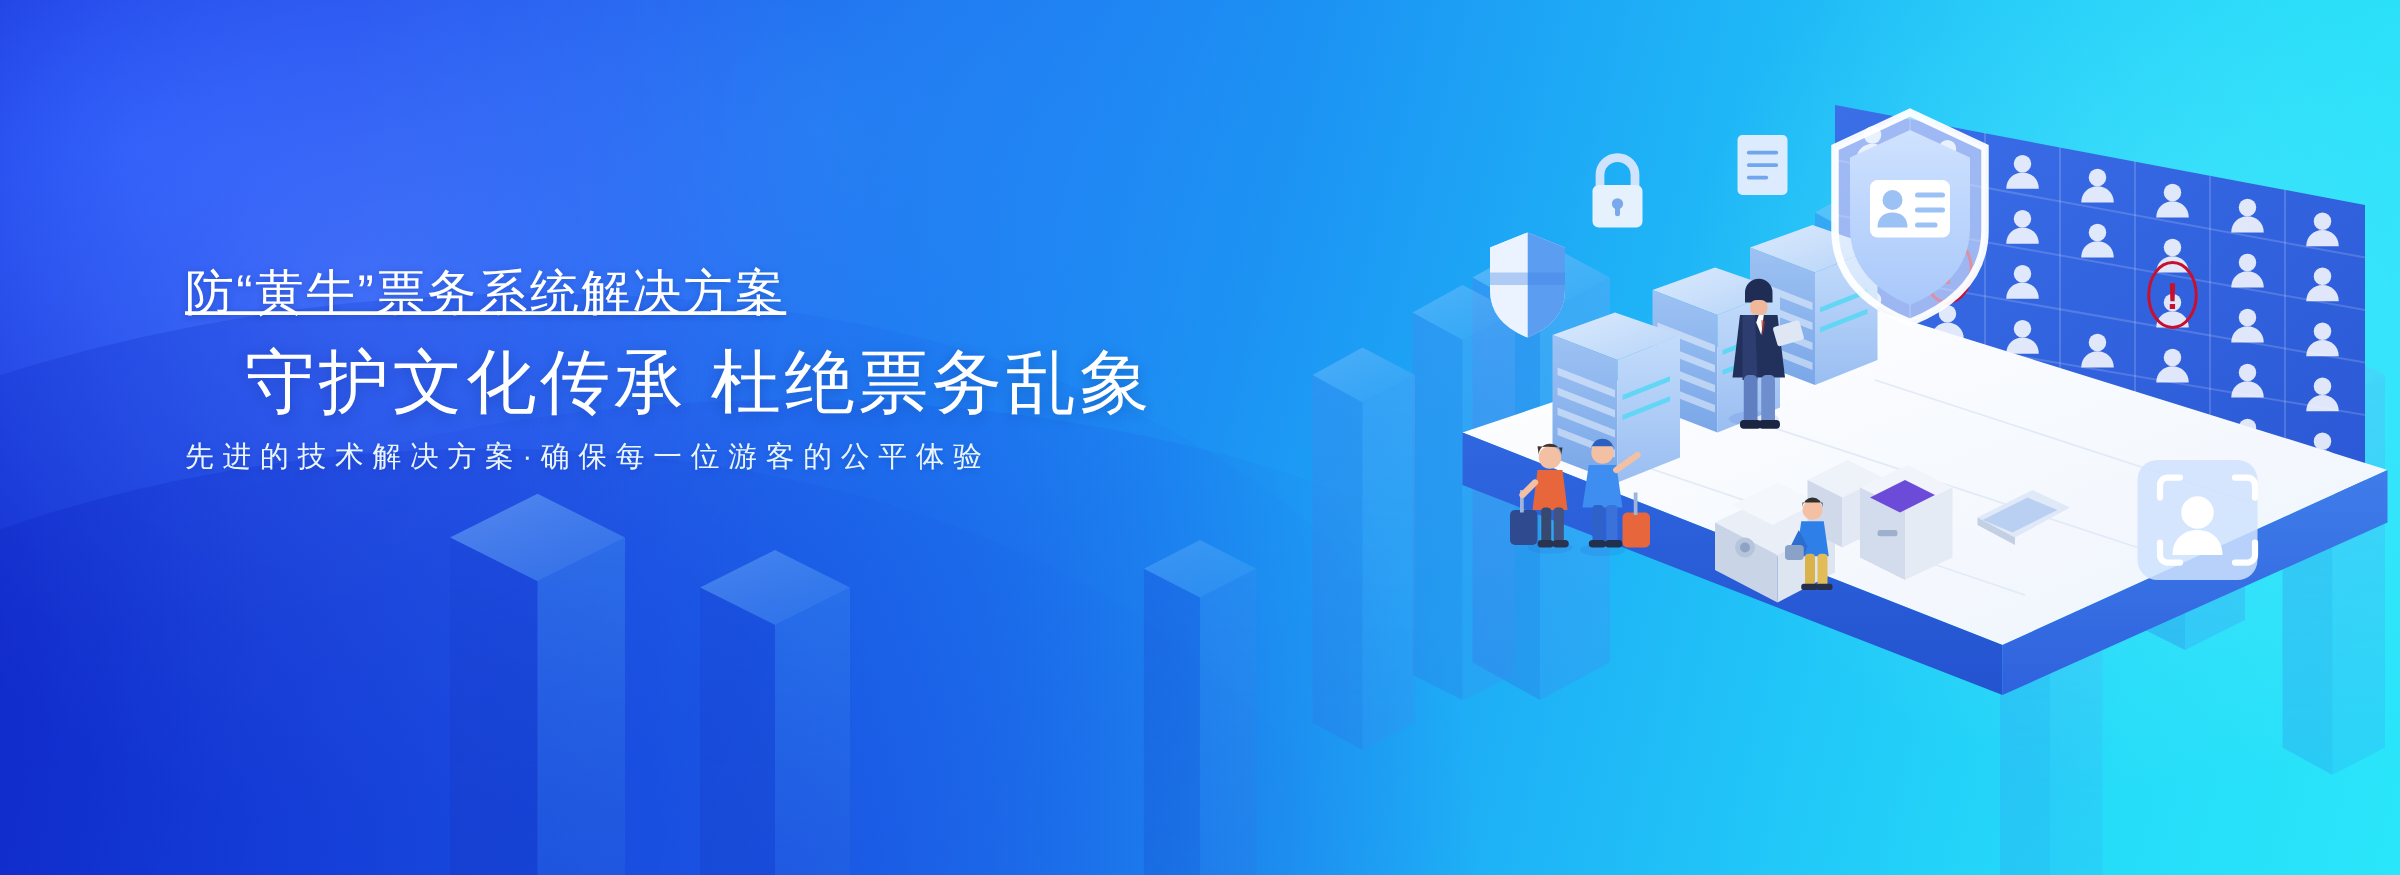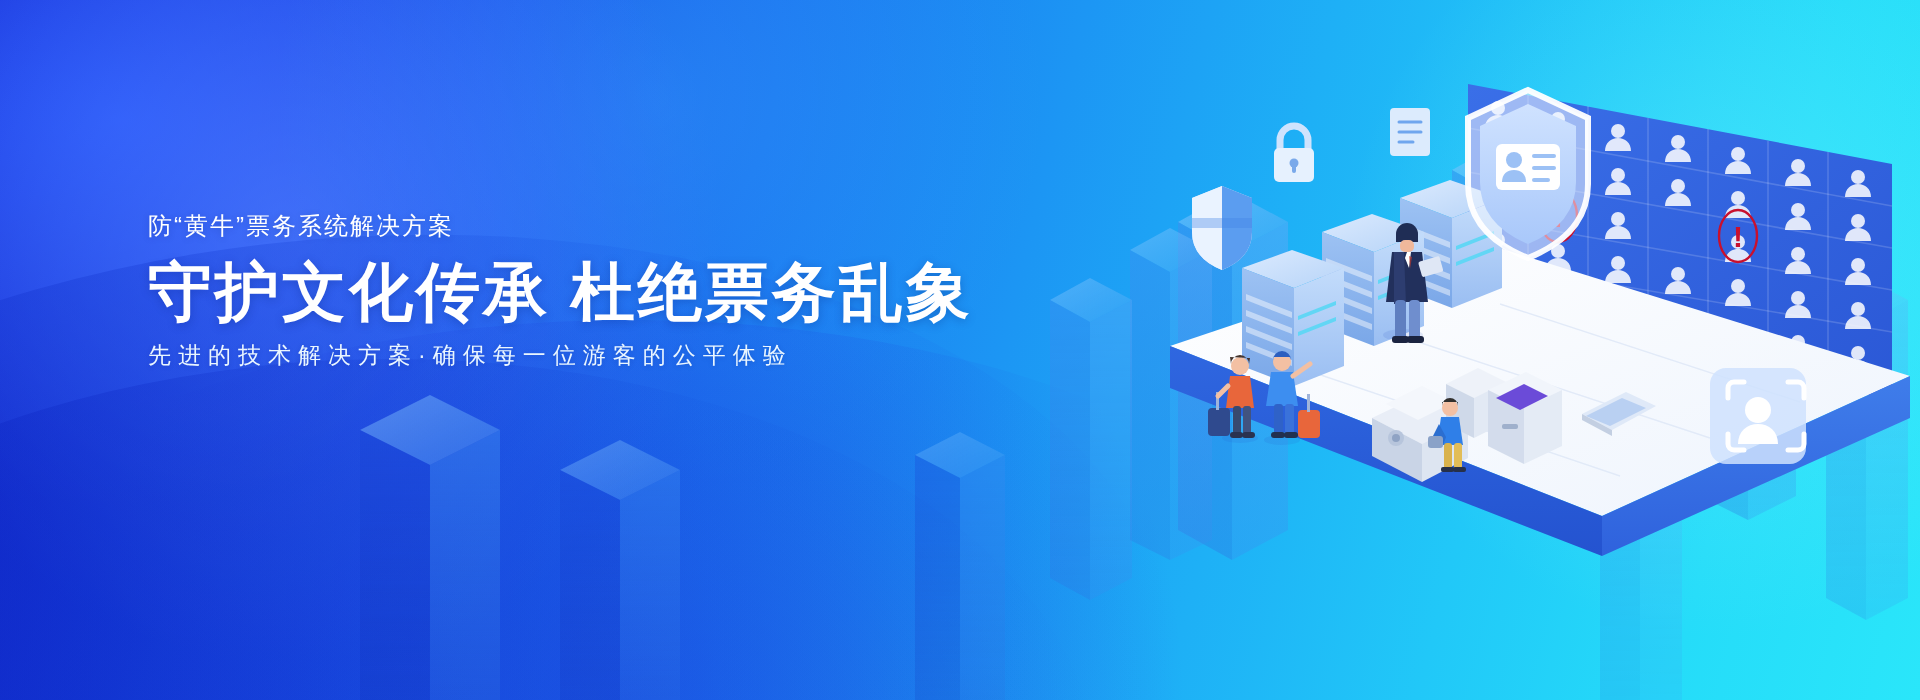--- a/index.html
+++ b/index.html
@@ -38,27 +38,28 @@
     background:linear-gradient(90deg, rgba(18,40,200,.55), rgba(25,90,230,.18) 70%, rgba(25,120,240,0));
     transform:rotate(-6deg);}
   .arc2{position:absolute;left:-400px;bottom:-560px;width:1500px;height:900px;
     border-radius:50% 50% 0 0;
     background:linear-gradient(90deg, rgba(10,30,190,.45), rgba(20,80,220,.10) 75%, rgba(0,0,0,0));
     transform:rotate(-3deg);}
 
   
   .copy{position:absolute;left:148px;top:212px;z-index:40;}
   .kicker{
-    font-size:24px;color:#ffffff;letter-spacing:2px;line-height:1.2;
-    font-weight:400;white-space:nowrap;text-shadow:0 1px 6px rgba(0,30,120,.25);
+    font-size:39px;color:#ffffff;letter-spacing:2px;line-height:1.2;
+    font-weight:400;white-space:nowrap;text-shadow:0 1px 6px rgba(0,30,120,.25);text-decoration:underline;
   }
   .headline{
-    margin-top:16px;font-size:64px;font-weight:700;color:#ffffff;
+    margin-top:16px;font-size:56px;font-weight:400;color:#ffffff;
     letter-spacing:3px;line-height:1.12;white-space:nowrap;
     text-shadow:0 2px 10px rgba(0,30,120,.28);
+    margin-left:48px;
   }
   .subcopy{
     margin-top:12px;font-size:23px;color:#eaf6ff;font-weight:400;
     letter-spacing:7px;white-space:nowrap;text-shadow:0 1px 5px rgba(0,30,120,.20);
   }
 
   
   #art{position:absolute;right:10px;top:46px;width:760px;height:600px;z-index:30;}
   #art svg{display:block;width:100%;height:100%;overflow:visible;}
 </style>

